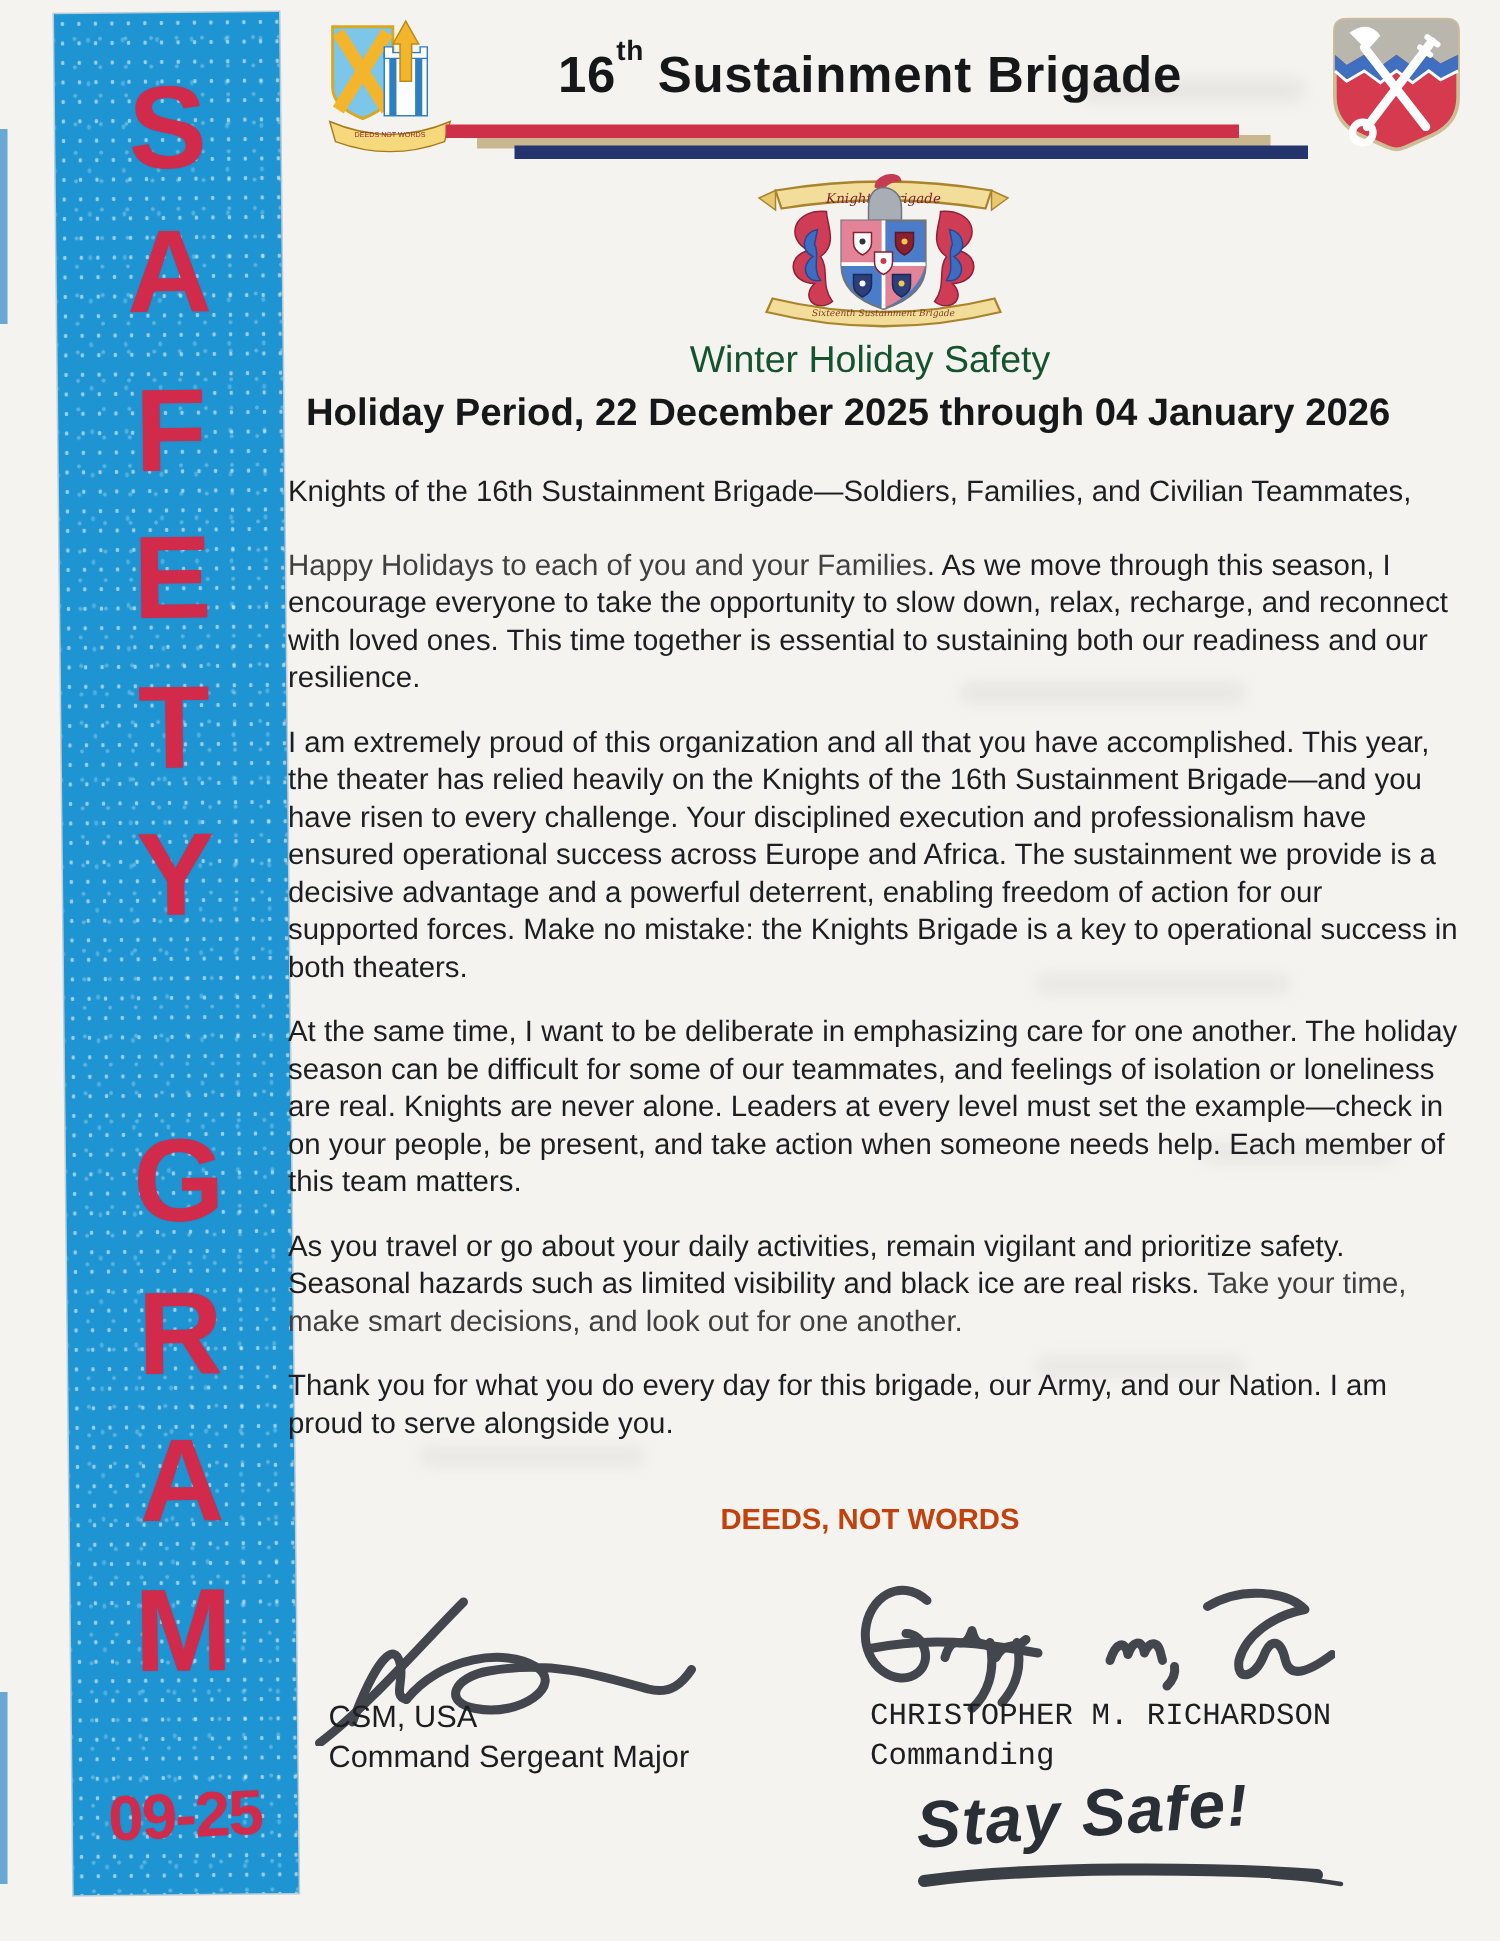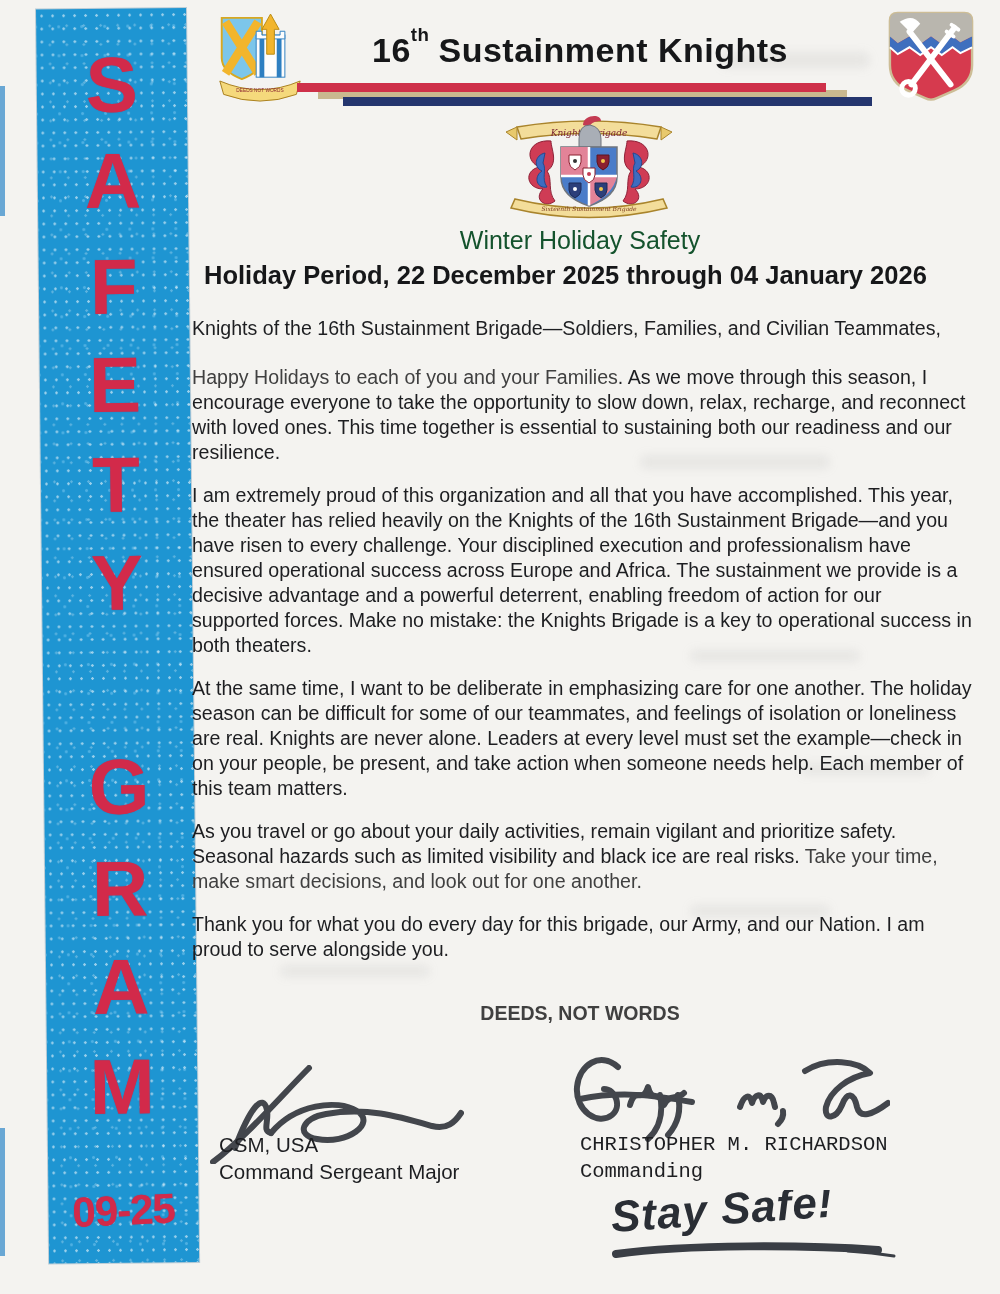--- a/index.html
+++ b/index.html
@@ -44,21 +44,21 @@
   .period{position:absolute;left:204px;top:261px;width:780px;text-align:left;
           font-size:25.5px;font-weight:bold;color:#161719;}
   
   .letter{position:absolute;left:192px;top:316px;width:782px;
           font-size:19.6px;line-height:25px;color:#1d1e21;}
   .letter p{margin:0 0 18px 0;}
   .letter .salutation{margin-bottom:24px;}
   .letter b{font-weight:normal;color:#404040;}
   
   .motto{position:absolute;left:190px;top:1000px;width:780px;text-align:center;
-         font-weight:bold;font-size:19.5px;line-height:26px;color:#404040;}
+         font-weight:bold;font-size:19.5px;line-height:26px;color:#c2410c;}
   
   .sig-svg{position:absolute;fill:none;stroke:#34383f;stroke-width:6;
            stroke-linecap:round;stroke-linejoin:round;opacity:.92;}
   .sig-left-svg{left:205px;top:1052px;width:270px;height:112px;}
   .sig-right-svg{left:560px;top:1045px;width:330px;height:100px;}
   .sigblock{position:absolute;top:1132px;font-size:20.5px;line-height:26.5px;color:#1d1e21;}
   .sigblock-left{left:219px;}
   .sigblock-right{left:580px;font-family:Liberation Mono, monospace;}
   .staysafe{position:absolute;left:598px;top:1190px;width:300px;height:82px;}
 </style>
@@ -95,21 +95,21 @@
     <path d="M10,12 L44,66 M44,12 L10,66" stroke="#f2b52c" stroke-width="9" fill="none"></path>
     <rect x="42" y="26" width="30" height="44" fill="#fdfdfd" stroke="#2d7fc1"></rect>
     <path d="M48,28 V70 M66,28 V70" stroke="#2d7fc1" stroke-width="5"></path>
     <path d="M42,22 h6 v4 h6 v-4 h7 v4 h6 v-4 h5 v8 H42 Z" fill="#fdfdfd" stroke="#2d7fc1" stroke-width="1"></path>
     <path d="M57,4 L66,20 H61 V46 H53 V20 H48 Z" fill="#f2b52c" stroke="#b98a12" stroke-width="1"></path>
     <path d="M4,74 Q46,92 88,74 L84,88 Q46,102 8,88 Z" fill="#f5d97c" stroke="#a67c1b"></path>
     <text x="46" y="85" font-size="5" text-anchor="middle" fill="#8a2430">DEEDS NOT WORDS</text>
   </svg>
 
   <div class="hdr-title">
-    <span>16</span><sup>th</sup><span class="rest">Sustainment Knights</span>
+    <span>16</span><sup>th</sup><span class="rest">Sustainment Brigade</span>
   </div>
 
   <div class="bar bar-tan"></div>
   <div class="bar bar-red"></div>
   <div class="bar bar-navy"></div>
 
   <svg class="ssi" viewBox="0 0 92 102">
     <path d="M12,3 H80 Q88,3 88,11 V56 Q88,74 70,82 L52,90 Q46,93 40,90 L22,82 Q4,74 4,56 V11 Q4,3 12,3 Z" fill="#d63a4e" stroke="#cdbd96" stroke-width="2.5"></path>
     <path d="M12,3 H80 Q88,3 88,11 V27 L76,33 68,27 57,35 46,27 35,35 24,27 12,34 4,27 V11 Q4,3 12,3 Z" fill="#b9b6ae"></path>
     <path d="M4,27 L12,34 24,27 35,35 46,27 57,35 68,27 76,33 88,27 V38 L76,44 68,38 57,46 46,38 35,46 24,38 12,45 4,38 Z" fill="#3f6fbe"></path>

